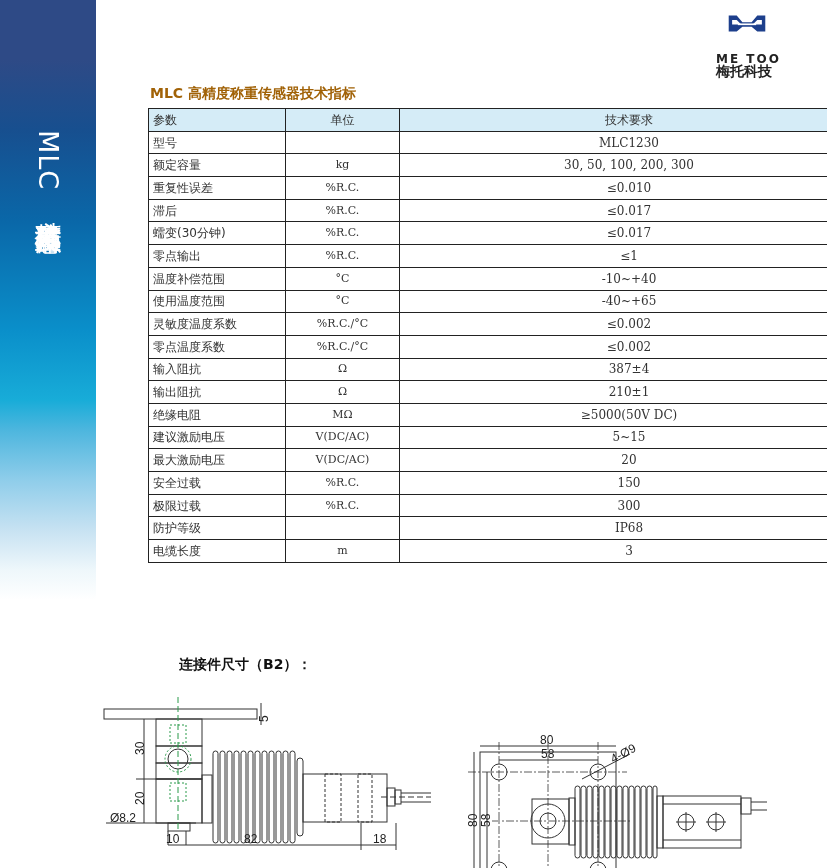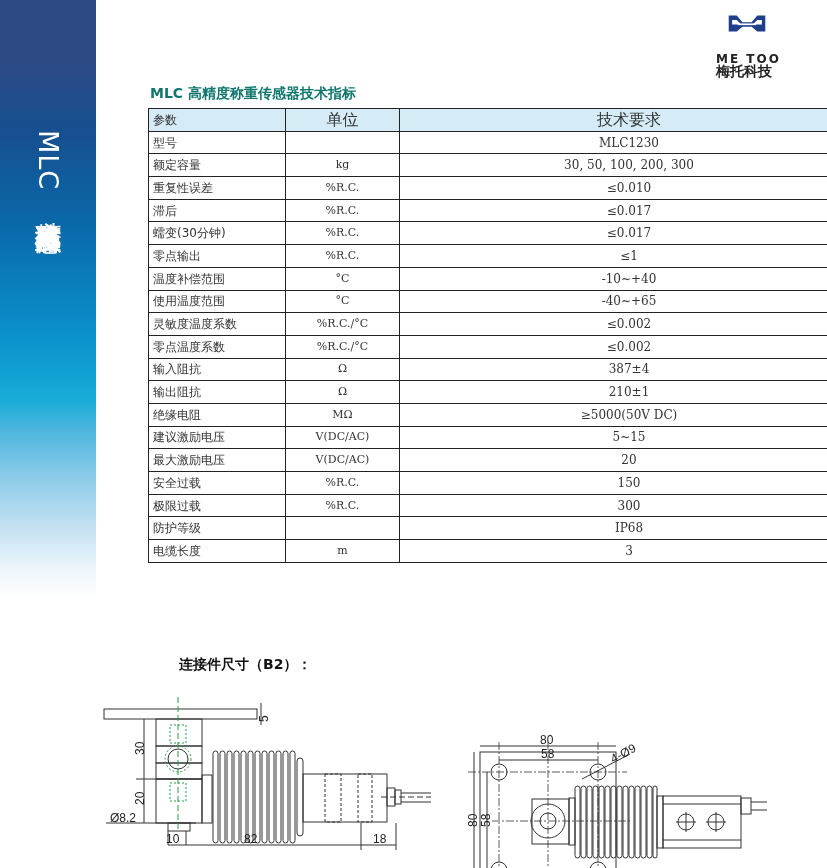--- a/index.html
+++ b/index.html
@@ -5,30 +5,30 @@
   html, body { margin:0; padding:0; }
   body { width:827px; height:868px; position:relative; background:#ffffff; overflow:hidden;
          font-family:"DejaVu Sans", sans-serif; color:#222; }
   .sidebar { position:absolute; left:0; top:0; width:96px; height:600px;
     background: linear-gradient(to bottom, #2e4a86 0px, #2e4a86 60px, #174f8f 130px, #0a67a8 220px, #0a8fca 330px, #18acd8 400px, #4db6de 430px, #8fcdea 480px, #c7e2f2 530px, #eef7fb 570px, #ffffff 600px); }
   .sidebar-title { position:absolute; left:30px; top:130px; writing-mode:vertical-rl;
     color:#ffffff; font-size:27px; letter-spacing:1px; font-family:"DejaVu Sans", sans-serif; }
   .logo { position:absolute; left:714px; top:12px; width:80px; height:70px; }
   .logo-text-en { position:absolute; left:716px; top:52px; font-size:12px; letter-spacing:2px; font-weight:bold; color:#222; }
   .logo-text-cn { position:absolute; left:716px; top:63px; font-size:14px; font-weight:bold; color:#222; letter-spacing:0px; }
-  .table-title { position:absolute; left:150px; top:85px; font-size:14px; font-weight:bold; color:#0f766e; }
+  .table-title { position:absolute; left:150px; top:85px; font-size:14px; font-weight:bold; color:#a16207; }
   table.spec { position:absolute; left:148px; top:108px; border-collapse:collapse; width:711px;
     font-family:"DejaVu Serif", serif; font-size:12px; }
   table.spec td { border:1px solid #222; height:21.7px; padding:0 4px; line-height:14px; color:#333; }
   table.spec tr.head td { background:#d5ecf7; }
   table.spec td.c1 { width:128px; text-align:left; font-family:"DejaVu Sans", sans-serif; }
   table.spec td.c2 { width:105px; text-align:center; font-size:11px; }
   table.spec td.c3 { text-align:center; }
   table.spec tr.head td.c1 { font-family:"DejaVu Sans", sans-serif; }
-  table.spec tr.head td.c2, table.spec tr.head td.c3 { font-family:"DejaVu Sans", sans-serif; font-size:16px; }
+  table.spec tr.head td.c2, table.spec tr.head td.c3 { font-family:"DejaVu Sans", sans-serif; font-size:12px; }
   .section-title { position:absolute; left:133px; top:656px; font-size:14px; font-weight:bold; color:#111;margin-left:46px; }
   .drawing { position:absolute; }
   .drawing svg { display:block; }
   .dim { font-family:"Liberation Sans", sans-serif; font-size:12px; fill:#222; }
 </style>
 </head>
 <body>
 
 <div class="sidebar">
   <div class="sidebar-title">MLC 高精度称重传感器</div>

